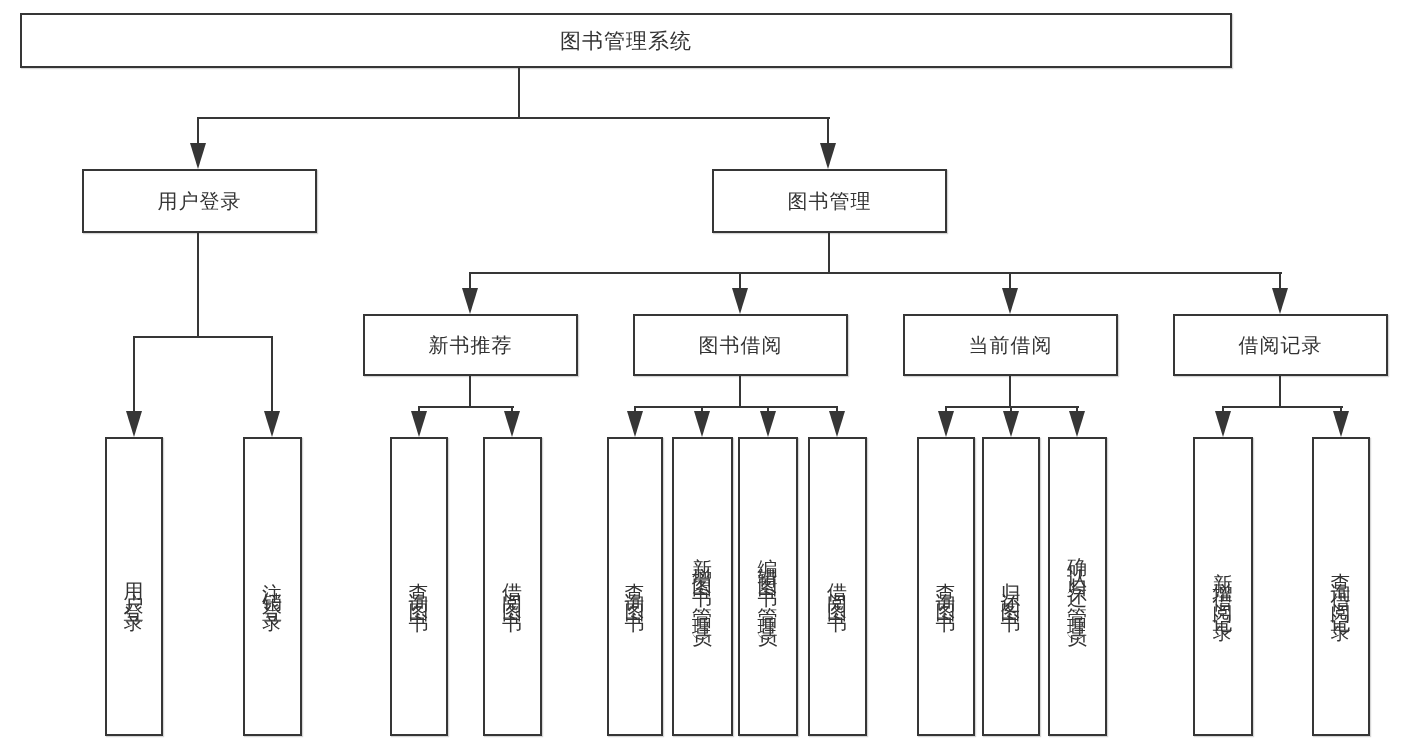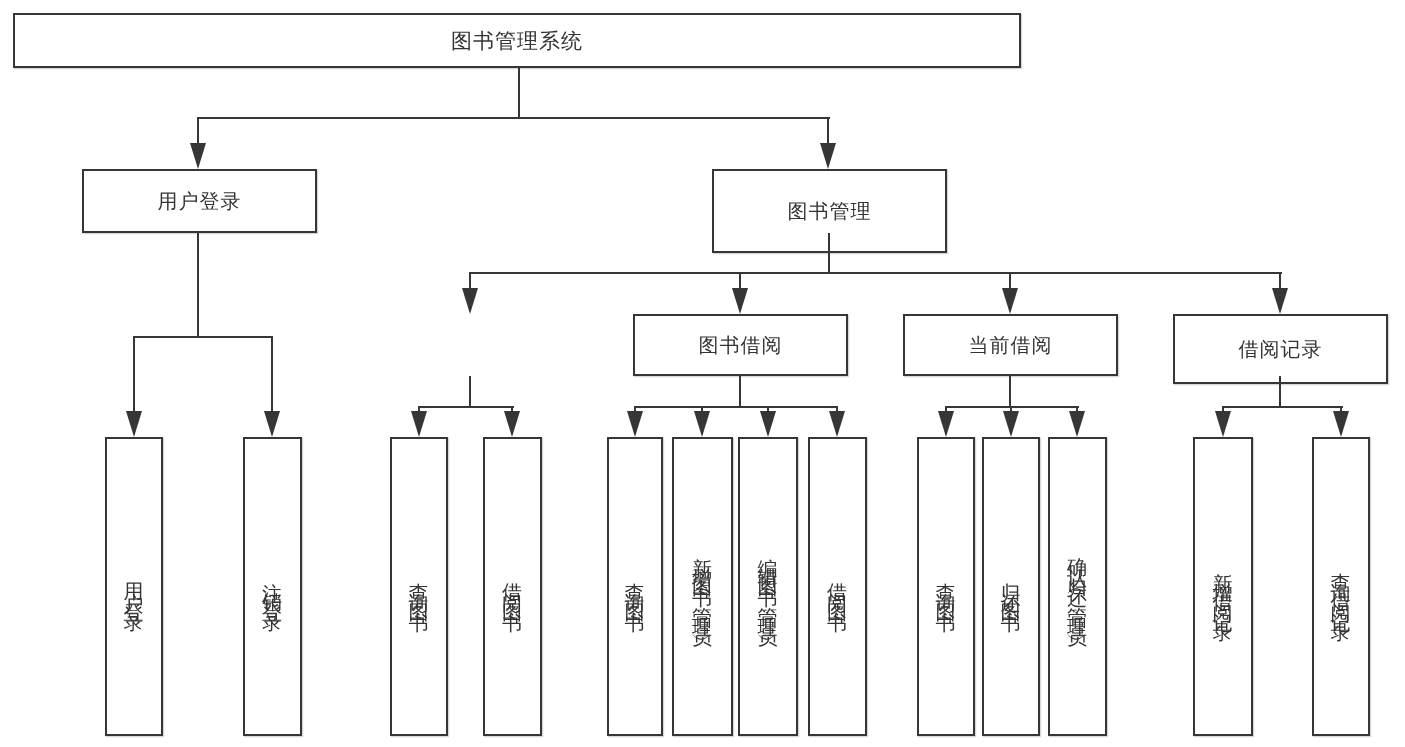--- a/index.html
+++ b/index.html
@@ -30,35 +30,35 @@
     position:absolute; left:1186px; top:711px;
     font-size:20px; color:#a9a9a9; white-space:nowrap;
     text-shadow:1px 1px 0 #ffffff, -1px -1px 0 #ffffff, 1px -1px 0 #ffffff, -1px 1px 0 #ffffff;
   }
 </style>
 </head>
 <body>
 
 <div class="canvas">
 
-  <div class="box hbox root" style="left:13px;top:13px;width:1008px;height:55px">
+  <div class="box hbox root" style="left:20px;top:13px;width:1212px;height:55px">
     <span>图书管理系统</span>
   </div>
 
   <div class="vline" style="left:518px;top:68px;height:49px"></div>
   <div class="hline" style="left:197px;top:117px;width:633px"></div>
   <div class="vline" style="left:197px;top:117px;height:30px"></div>
   <div class="arrow" style="left:190px;top:143px"></div>
   <div class="vline" style="left:827px;top:117px;height:30px"></div>
   <div class="arrow" style="left:820px;top:143px"></div>
 
   <div class="box hbox" style="left:82px;top:169px;width:235px;height:64px">
     <span>用户登录</span>
   </div>
-  <div class="box hbox" style="left:712px;top:169px;width:235px;height:84px">
+  <div class="box hbox" style="left:712px;top:169px;width:235px;height:64px">
     <span>图书管理</span>
   </div>
 
   <div class="vline" style="left:197px;top:233px;height:103px"></div>
   <div class="hline" style="left:133px;top:336px;width:140px"></div>
   <div class="vline" style="left:133px;top:336px;height:80px"></div>
   <div class="arrow" style="left:126px;top:411px"></div>
   <div class="vline" style="left:271px;top:336px;height:80px"></div>
   <div class="arrow" style="left:264px;top:411px"></div>
 
@@ -73,27 +73,30 @@
   <div class="hline" style="left:469px;top:272px;width:813px"></div>
   <div class="vline" style="left:469px;top:272px;height:20px"></div>
   <div class="arrow" style="left:462px;top:288px"></div>
   <div class="vline" style="left:739px;top:272px;height:20px"></div>
   <div class="arrow" style="left:732px;top:288px"></div>
   <div class="vline" style="left:1009px;top:272px;height:20px"></div>
   <div class="arrow" style="left:1002px;top:288px"></div>
   <div class="vline" style="left:1279px;top:272px;height:20px"></div>
   <div class="arrow" style="left:1272px;top:288px"></div>
 
+  <div class="box hbox" style="left:363px;top:314px;width:215px;height:62px">
+    <span>新书推荐</span>
+  </div>
   <div class="box hbox" style="left:903px;top:314px;width:215px;height:62px">
     <span>当前借阅</span>
   </div>
   <div class="box hbox" style="left:633px;top:314px;width:215px;height:62px">
     <span>图书借阅</span>
   </div>
-  <div class="box hbox" style="left:1173px;top:314px;width:215px;height:70px">
+  <div class="box hbox" style="left:1173px;top:314px;width:215px;height:62px">
     <span>借阅记录</span>
   </div>
 
   <div class="vline" style="left:469px;top:376px;height:30px"></div>
   <div class="hline" style="left:418px;top:406px;width:96px"></div>
   <div class="vline" style="left:418px;top:406px;height:12px"></div>
   <div class="arrow" style="left:411px;top:411px"></div>
   <div class="vline" style="left:511px;top:406px;height:12px"></div>
   <div class="arrow" style="left:504px;top:411px"></div>
   <div class="box" style="left:390px;top:437px;width:58px;height:299px">

